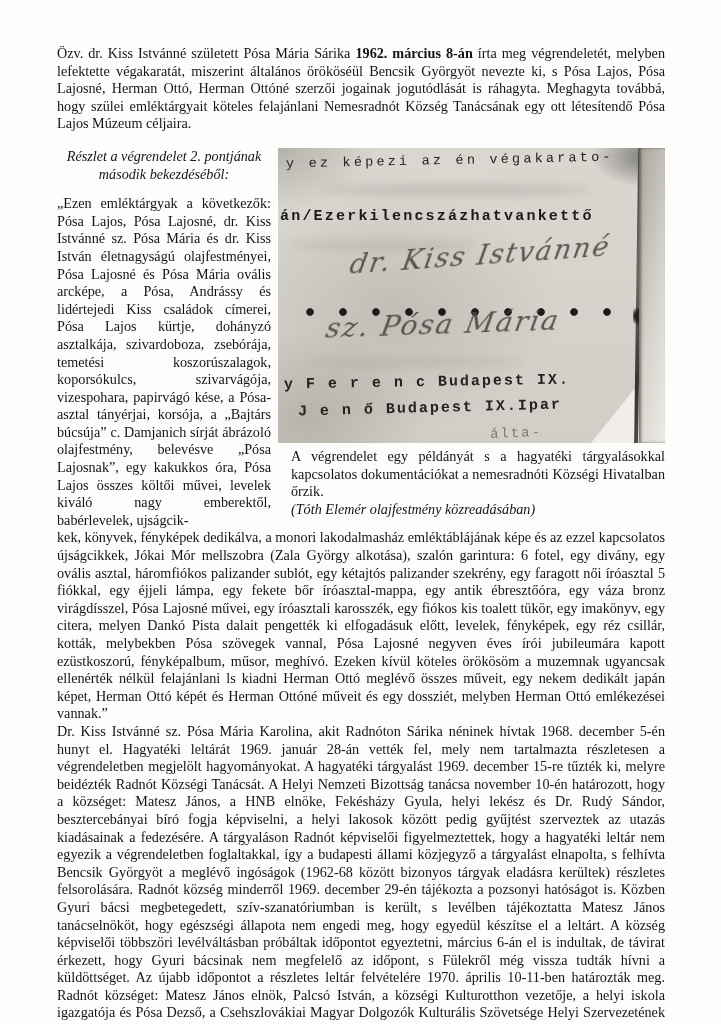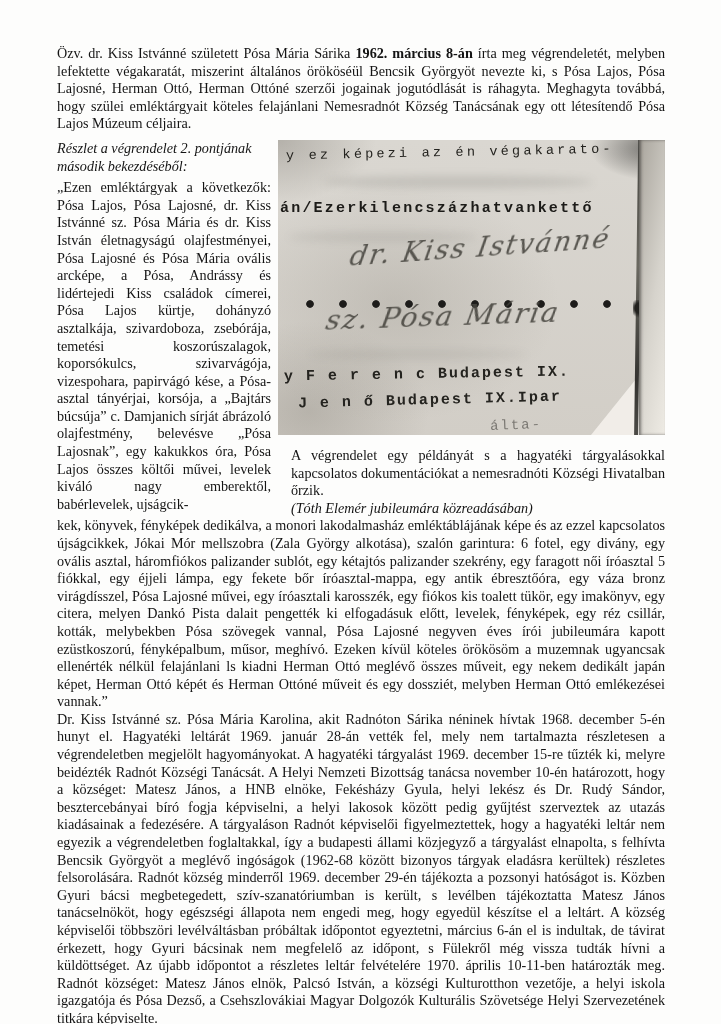--- a/index.html
+++ b/index.html
@@ -17,25 +17,25 @@
     padding: 45px 56px 22px 57px;
     display: flex;
     flex-direction: column;
     overflow: hidden;
   }
 
   p { margin: 0; }
   .justify { text-align: justify; }
   .italic { font-style: italic; }
 
-  .intro { margin-bottom: 7px; }
+  .intro { margin-bottom: 15px; }
 
   .columns { display: flex; gap: 7px; }
   .col-left { width: 214px; flex: none; }
-  .excerpt-heading { font-style: italic; margin-bottom: 4px; }
+  .excerpt-heading { font-style: italic; margin-bottom: 12px; text-align: center; }
   .col-right { flex: 1; min-width: 0; }
 
   
   .photo {
     position: relative;
     width: 100%;
     height: 295px;
     overflow: hidden;
     background:
       radial-gradient(90px 45px at 97% 3%, rgba(30,30,28,.55), transparent 70%),
@@ -100,21 +100,21 @@
     background: radial-gradient(circle at 45% 45%, #23221f 40%, rgba(35,34,31,0) 75%);
   }
   .corner-light {
     position: absolute; right: 0; bottom: 0; width: 74px; height: 92px;
     background: #f3f0ea;
     clip-path: polygon(100% 0, 100% 100%, 0 100%);
     opacity: .92;
   }
 
   
-  .caption-block { margin-top: 12px; padding-left: 13px; }
+  .caption-block { margin-top: 5px; padding-left: 13px; }
 </style>
 </head>
 <body>
 
 <div class="page">
 
   <p class="intro justify"><span>Özv. dr. Kiss Istvánné született Pósa Mária Sárika </span><b>1962. március 8-án</b><span> írta meg végrendeletét, melyben lefektette végakaratát, miszerint általános örököséül Bencsik Györgyöt nevezte ki, s Pósa Lajos, Pósa Lajosné, Herman Ottó, Herman Ottóné szerzői jogainak jogutódlását is ráhagyta. Meghagyta továbbá, hogy szülei emléktárgyait köteles felajánlani Nemesradnót Község Tanácsának egy ott létesítendő Pósa Lajos Múzeum céljaira.</span></p>
 
   <div class="columns">
 
@@ -136,21 +136,21 @@
         <div class="typed typed-3">y F e r e n c  Budapest IX.</div>
         <div class="typed typed-4">J e n ő  Budapest IX.Ipar</div>
         <div class="typed typed-5">álta-</div>
         <div class="corner-light"></div>
         <div class="crease"></div>
         <div class="crease-knot"></div>
         <div class="page-edge"></div>
       </div>
       <div class="caption-block">
         <p class="justify">A végrendelet egy példányát s a hagyatéki tárgyalásokkal kapcsolatos dokumentációkat a nemesradnóti Községi Hivatalban őrzik.</p>
-        <p class="italic">(Tóth Elemér jubileumára közreadásában)</p>
+        <p class="italic">(Tóth Elemér olajfestmény közreadásában)</p>
       </div>
     </div>
 
   </div>
 
   <p class="justify">kek, könyvek, fényképek dedikálva, a monori lakodalmasház emléktáblájának képe és az ezzel kapcsolatos újságcikkek, Jókai Mór mellszobra (Zala György alkotása), szalón garintura: 6 fotel, egy divány, egy ovális asztal, háromfiókos palizander sublót, egy kétajtós palizander szekrény, egy faragott női íróasztal 5 fiókkal, egy éjjeli lámpa, egy fekete bőr íróasztal-mappa, egy antik ébresztőóra, egy váza bronz virágdísszel, Pósa Lajosné művei, egy íróasztali karosszék, egy fiókos kis toalett tükör, egy imakönyv, egy citera, melyen Dankó Pista dalait pengették ki elfogadásuk előtt, levelek, fényképek, egy réz csillár, kották, melybekben Pósa szövegek vannal, Pósa Lajosné negyven éves írói jubileumára kapott ezüstkoszorú, fényképalbum, műsor, meghívó. Ezeken kívül köteles örökösöm a muzemnak ugyancsak ellenérték nélkül felajánlani ls kiadni Herman Ottó meglévő összes műveit, egy nekem dedikált japán képet, Herman Ottó képét és Herman Ottóné műveit és egy dossziét, melyben Herman Ottó emlékezései vannak.”</p>
 
   <p class="justify">Dr. Kiss Istvánné sz. Pósa Mária Karolina, akit Radnóton Sárika néninek hívtak 1968. december 5-én hunyt el. Hagyatéki leltárát 1969. január 28-án vették fel, mely nem tartalmazta részletesen a végrendeletben megjelölt hagyományokat. A hagyatéki tárgyalást 1969. december 15-re tűzték ki, melyre beidézték Radnót Községi Tanácsát. A Helyi Nemzeti Bizottság tanácsa november 10-én határozott, hogy a községet: Matesz János, a HNB elnöke, Fekésházy Gyula, helyi lekész és Dr. Rudý Sándor, besztercebányai bíró fogja képviselni, a helyi lakosok között pedig gyűjtést szerveztek az utazás kiadásainak a fedezésére. A tárgyaláson Radnót képviselői figyelmeztettek, hogy a hagyatéki leltár nem egyezik a végrendeletben foglaltakkal, így a budapesti állami közjegyző a tárgyalást elnapolta, s felhívta Bencsik Györgyöt a meglévő ingóságok (1962-68 között bizonyos tárgyak eladásra kerültek) részletes felsorolására. Radnót község minderről 1969. december 29-én tájékozta a pozsonyi hatóságot is. Közben Gyuri bácsi megbetegedett, szív-szanatóriumban is került, s levélben tájékoztatta Matesz János tanácselnököt, hogy egészségi állapota nem engedi meg, hogy egyedül készítse el a leltárt. A község képviselői többszöri levélváltásban próbáltak időpontot egyeztetni, március 6-án el is indultak, de távirat érkezett, hogy Gyuri bácsinak nem megfelelő az időpont, s Fülekről még vissza tudták hívni a küldöttséget. Az újabb időpontot a részletes leltár felvételére 1970. április 10-11-ben határozták meg. Radnót községet: Matesz János elnök, Palcsó István, a községi Kulturotthon vezetője, a helyi iskola igazgatója és Pósa Dezső, a Csehszlovákiai Magyar Dolgozók Kulturális Szövetsége Helyi Szervezetének titkára képviselte.</p>
 
 </div>

